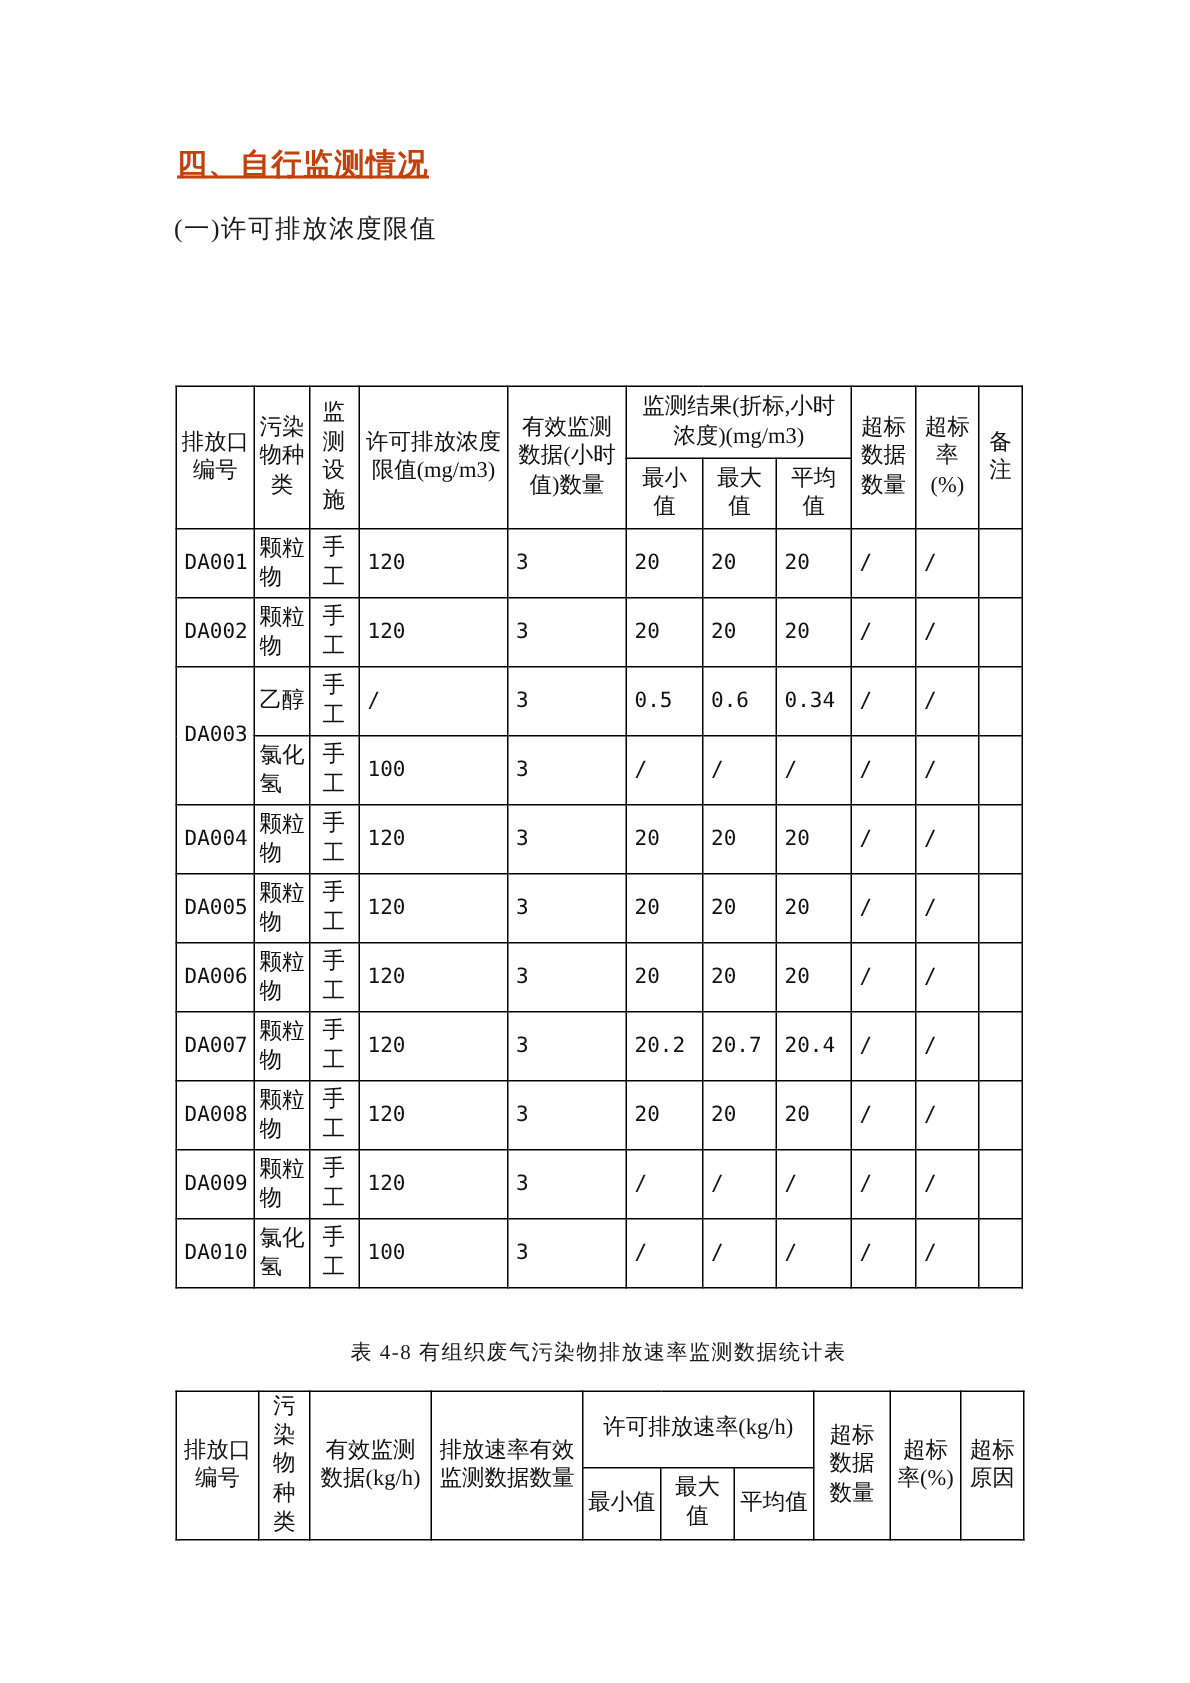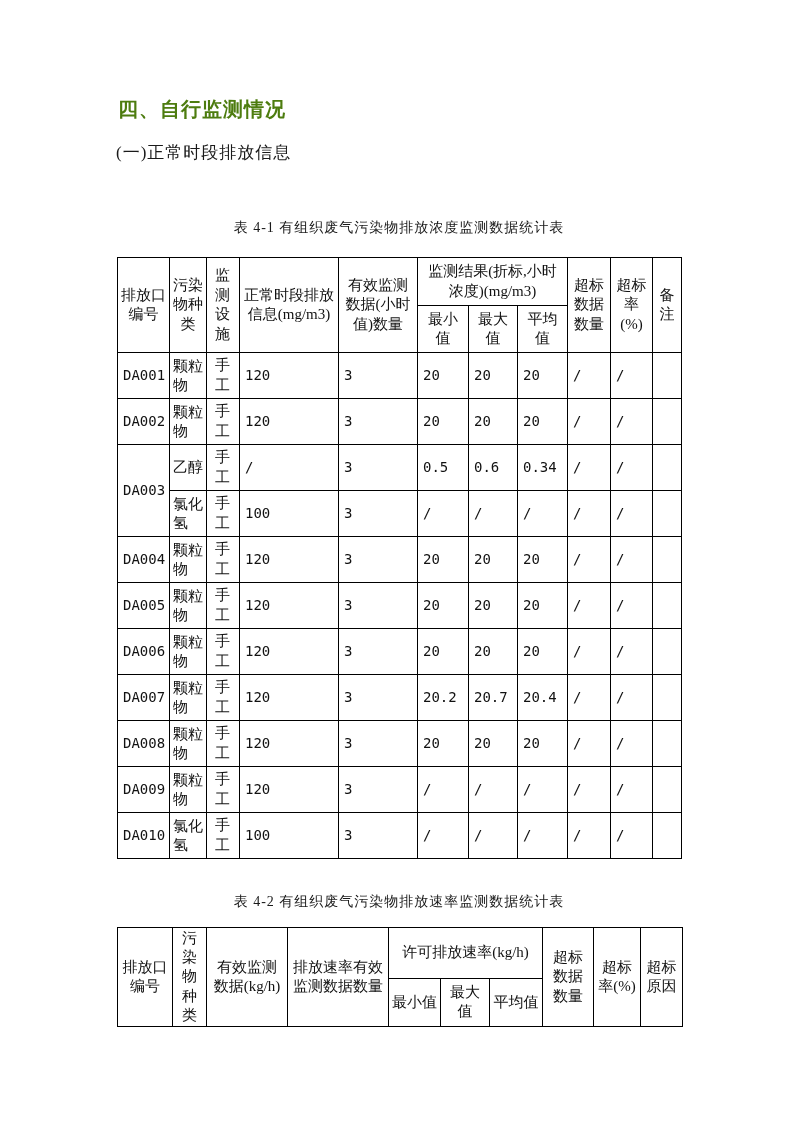--- a/index.html
+++ b/index.html
@@ -5,21 +5,21 @@
   html,body{margin:0;padding:0;}
   body{
     width:793px;height:1122px;background:#ffffff;position:relative;
     font-family:"Liberation Serif","DejaVu Serif",serif;color:#111;
     -webkit-font-smoothing:none;
   }
   .page{position:absolute;left:0;top:0;width:793px;height:1122px;overflow:hidden;}
   .sec-title{
     position:absolute;left:118px;top:96px;
     font-family:"Liberation Sans","DejaVu Sans",sans-serif;
-    font-weight:bold;font-size:20px;letter-spacing:1px;color:#4d7c0f;
+    font-weight:bold;font-size:20px;letter-spacing:1px;color:#c2410c;text-decoration:underline;
   }
   .sub-title{
     position:absolute;left:116px;top:141px;
     font-size:17px;letter-spacing:1px;color:#1a1a1a;
   }
   .tbl-caption{
     position:absolute;width:564px;left:117px;text-align:center;
     font-size:14px;color:#1a1a1a;letter-spacing:1px;
   }
   .cap1{top:219px;}
@@ -55,44 +55,43 @@
   #t1 tbody tr{height:46px;}
   #t2 tr.hr1{height:47px;}
   #t2 tr.hr2{height:45px;}
 </style>
 </head>
 <body>
 
 <div class="page">
 
   <div class="sec-title">四、自行监测情况</div>
-  <div class="sub-title">(一)正常时段排放信息</div>
-
-  <div class="tbl-caption cap1">表 4-1 有组织废气污染物排放浓度监测数据统计表</div>
+  <div class="sub-title">(一)许可排放浓度限值</div>
+
 
   <table id="t1">
     <colgroup>
       <col style="width:52px">
         <col style="width:37px">
         <col style="width:33px">
       <col style="width:99px">
         <col style="width:79px">
         <col style="width:51px">
       <col style="width:49px">
         <col style="width:50px">
         <col style="width:43px">
       <col style="width:42px">
         <col style="width:29px">
     </colgroup>
     <thead>
       <tr class="hr1">
         <th rowspan="2">排放口编号</th>
         <th rowspan="2">污染物种类</th>
         <th rowspan="2"><span class="vwrap">监测设施</span></th>
-        <th rowspan="2">正常时段排放信息(mg/m3)</th>
+        <th rowspan="2">许可排放浓度限值(mg/m3)</th>
         <th rowspan="2">有效监测数据(小时值)数量</th>
         <th colspan="3">监测结果(折标,小时浓度)(mg/m3)</th>
         <th rowspan="2">超标数据数量</th>
         <th rowspan="2">超标率(%)</th>
         <th rowspan="2">备注</th>
       </tr>
       <tr class="hr2">
         <th>最小值</th>
         <th>最大值</th>
         <th>平均值</th>
@@ -237,21 +236,21 @@
         <td class="num">/</td>
         <td class="num">/</td>
         <td class="num">/</td>
         <td class="num">/</td>
         <td class="num">/</td>
         <td class="num"></td>
       </tr>
     </tbody>
   </table>
 
-  <div class="tbl-caption cap2">表 4-2 有组织废气污染物排放速率监测数据统计表</div>
+  <div class="tbl-caption cap2">表 4-8 有组织废气污染物排放速率监测数据统计表</div>
 
   <table id="t2">
     <colgroup>
       <col style="width:55px">
         <col style="width:34px">
         <col style="width:81px">
       <col style="width:101px">
         <col style="width:52px">
         <col style="width:49px">
       <col style="width:53px">

